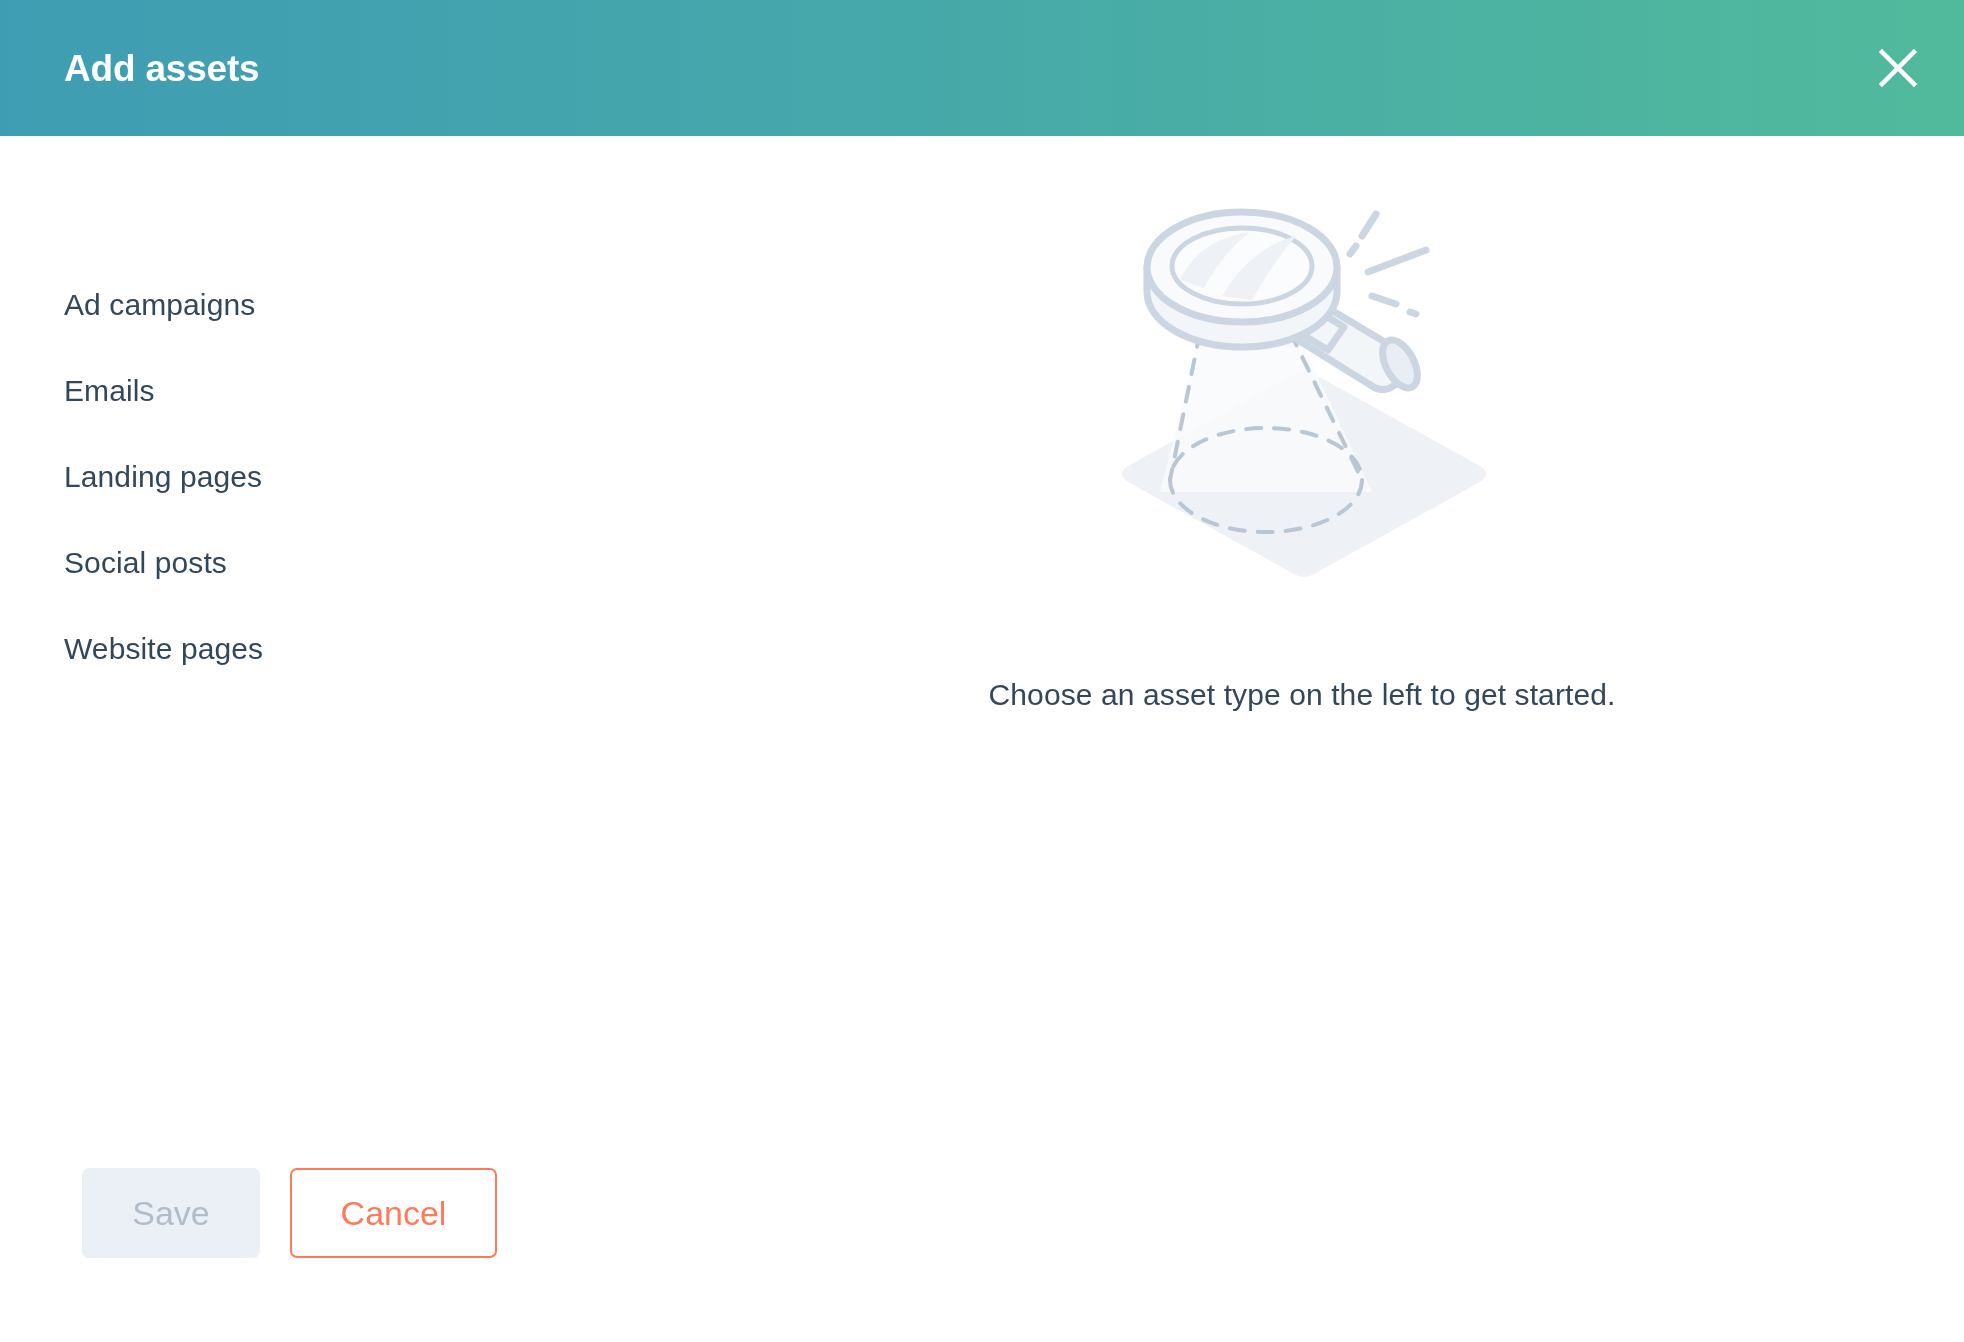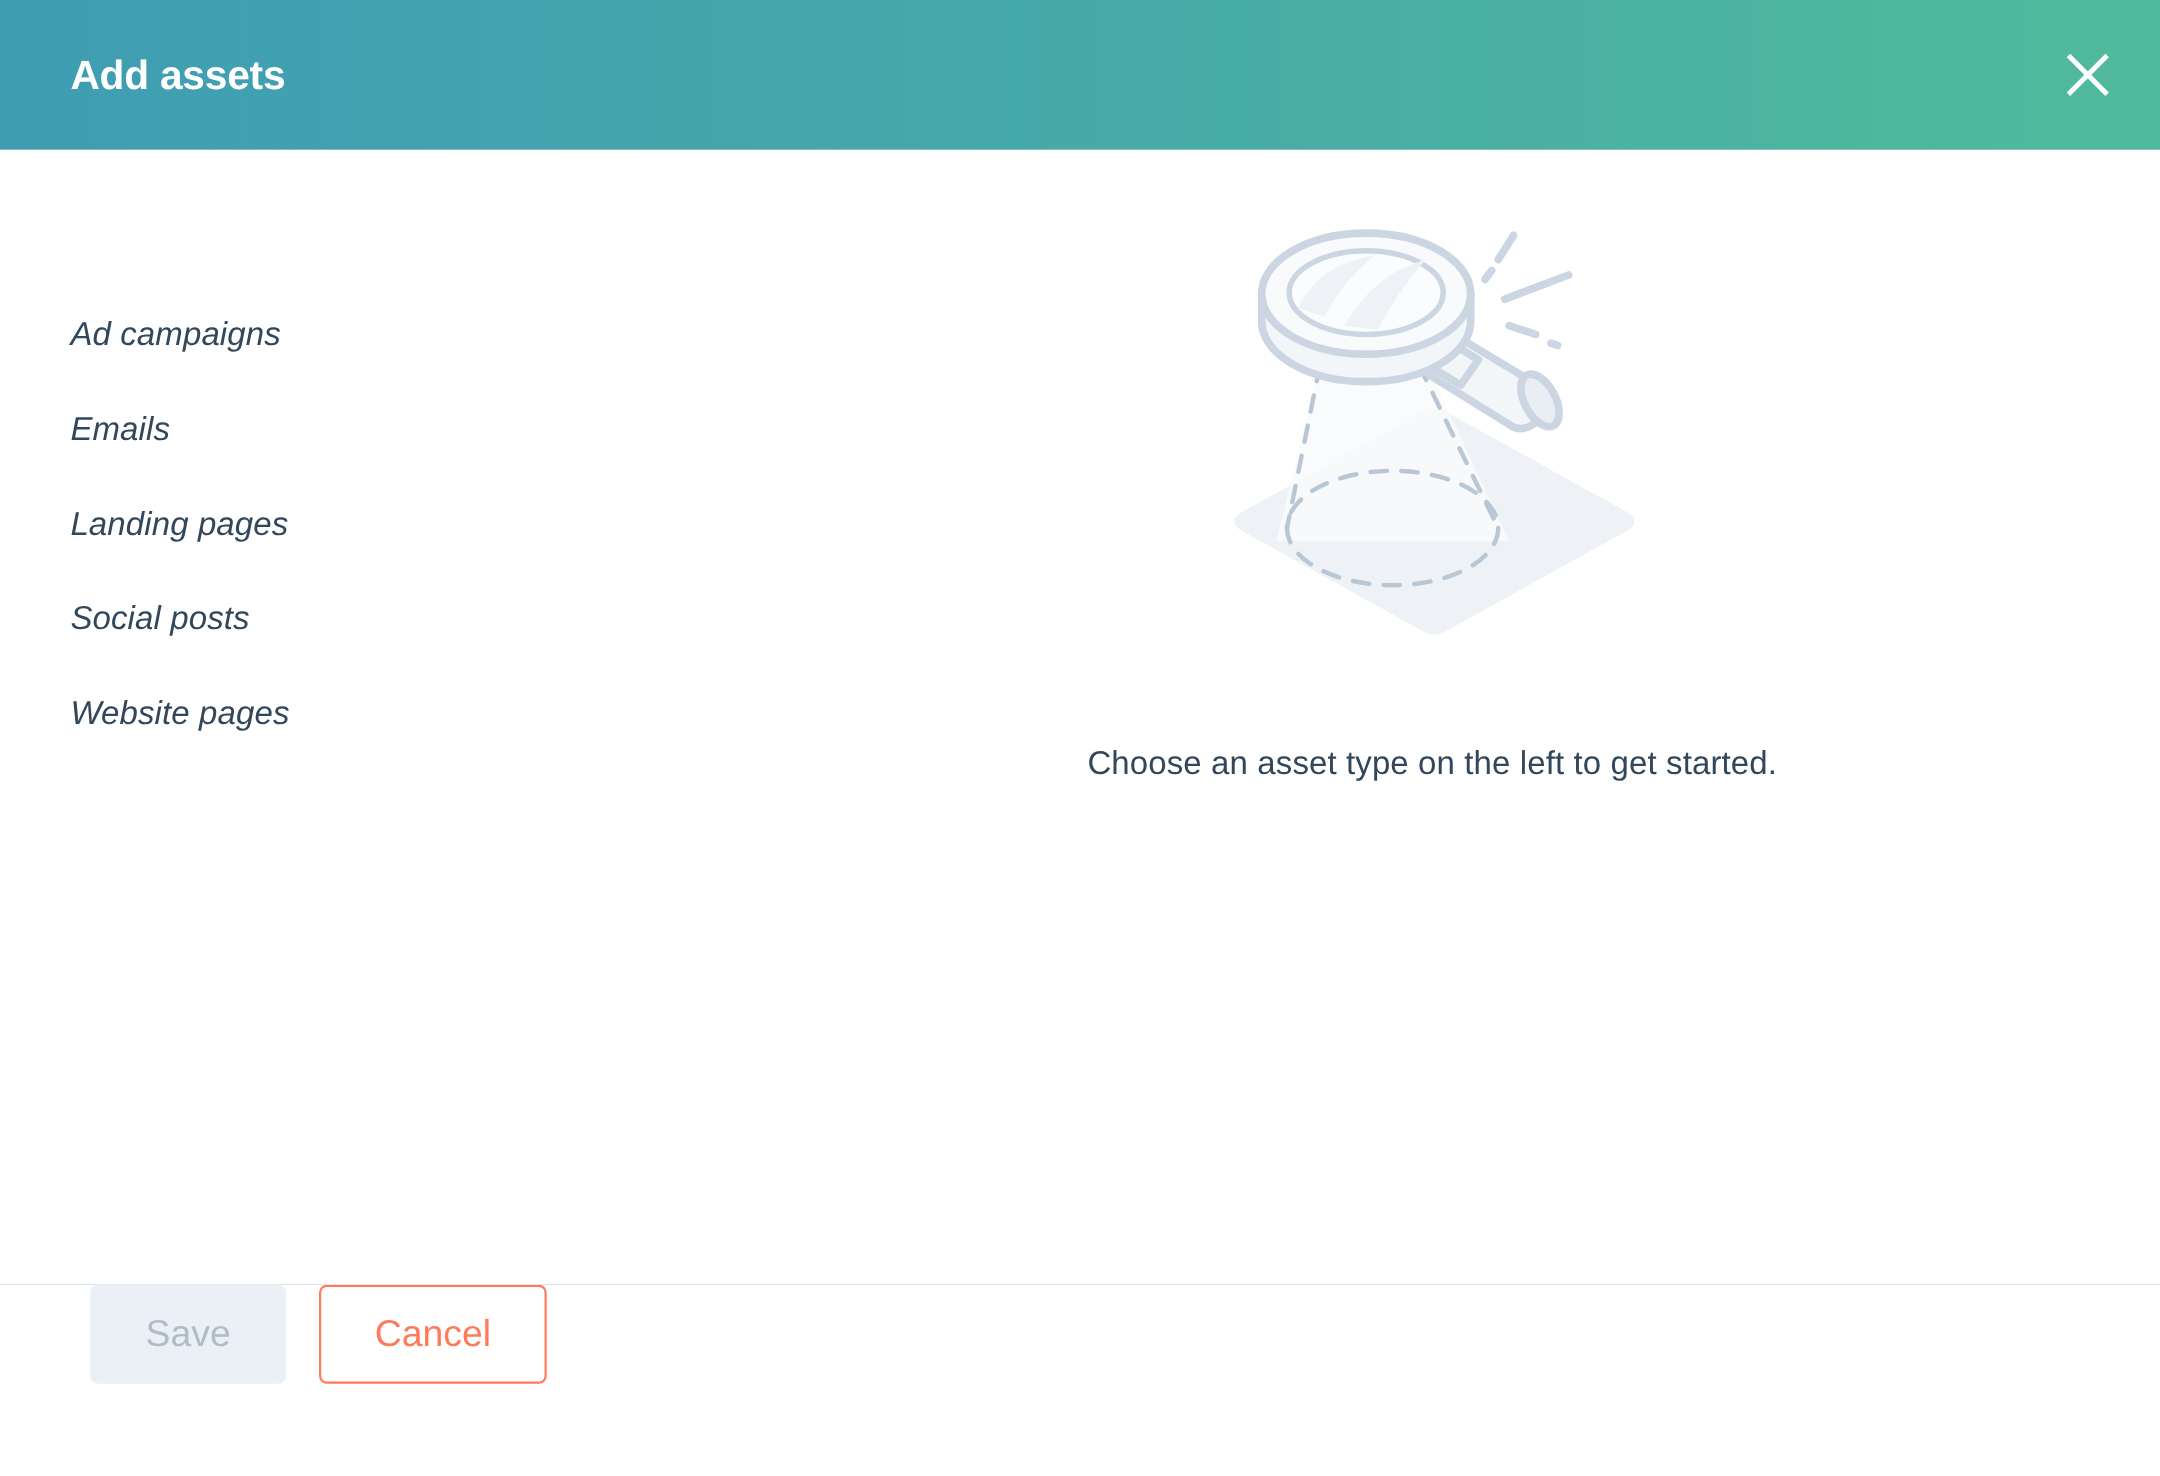--- a/index.html
+++ b/index.html
@@ -9,21 +9,21 @@
     height: 1342px;
     background: #ffffff;
     font-family: "Liberation Sans", sans-serif;
     overflow: hidden;
   }
 
   .modal {
     position: relative;
     width: 1964px;
     height: 1342px;
-    background: #0f766e;
+    background: #7dd3fc;
     display: flex;
     flex-direction: column;
   }
 
   
   .modal-header {
     position: relative;
     flex: 0 0 136px;
     height: 136px;
     background: linear-gradient(90deg, #3f9db3 0%, #45a7ab 40%, #4bb0a3 70%, #51ba9c 100%);
@@ -69,21 +69,20 @@
   .asset-list {
     flex: 0 0 640px;
     padding: 152px 0 0 64px;
     list-style: none;
   }
 
   .asset-list-item {
     height: 34px;
     margin-bottom: 52px;
     display: block;
-    font-style: italic;
   }
 
   .asset-list-item-label {
     font-size: 30px;
     color: #33475b;
     line-height: 34px;
     cursor: pointer;
     display: inline-block;
     letter-spacing: 0.1px;
   }

